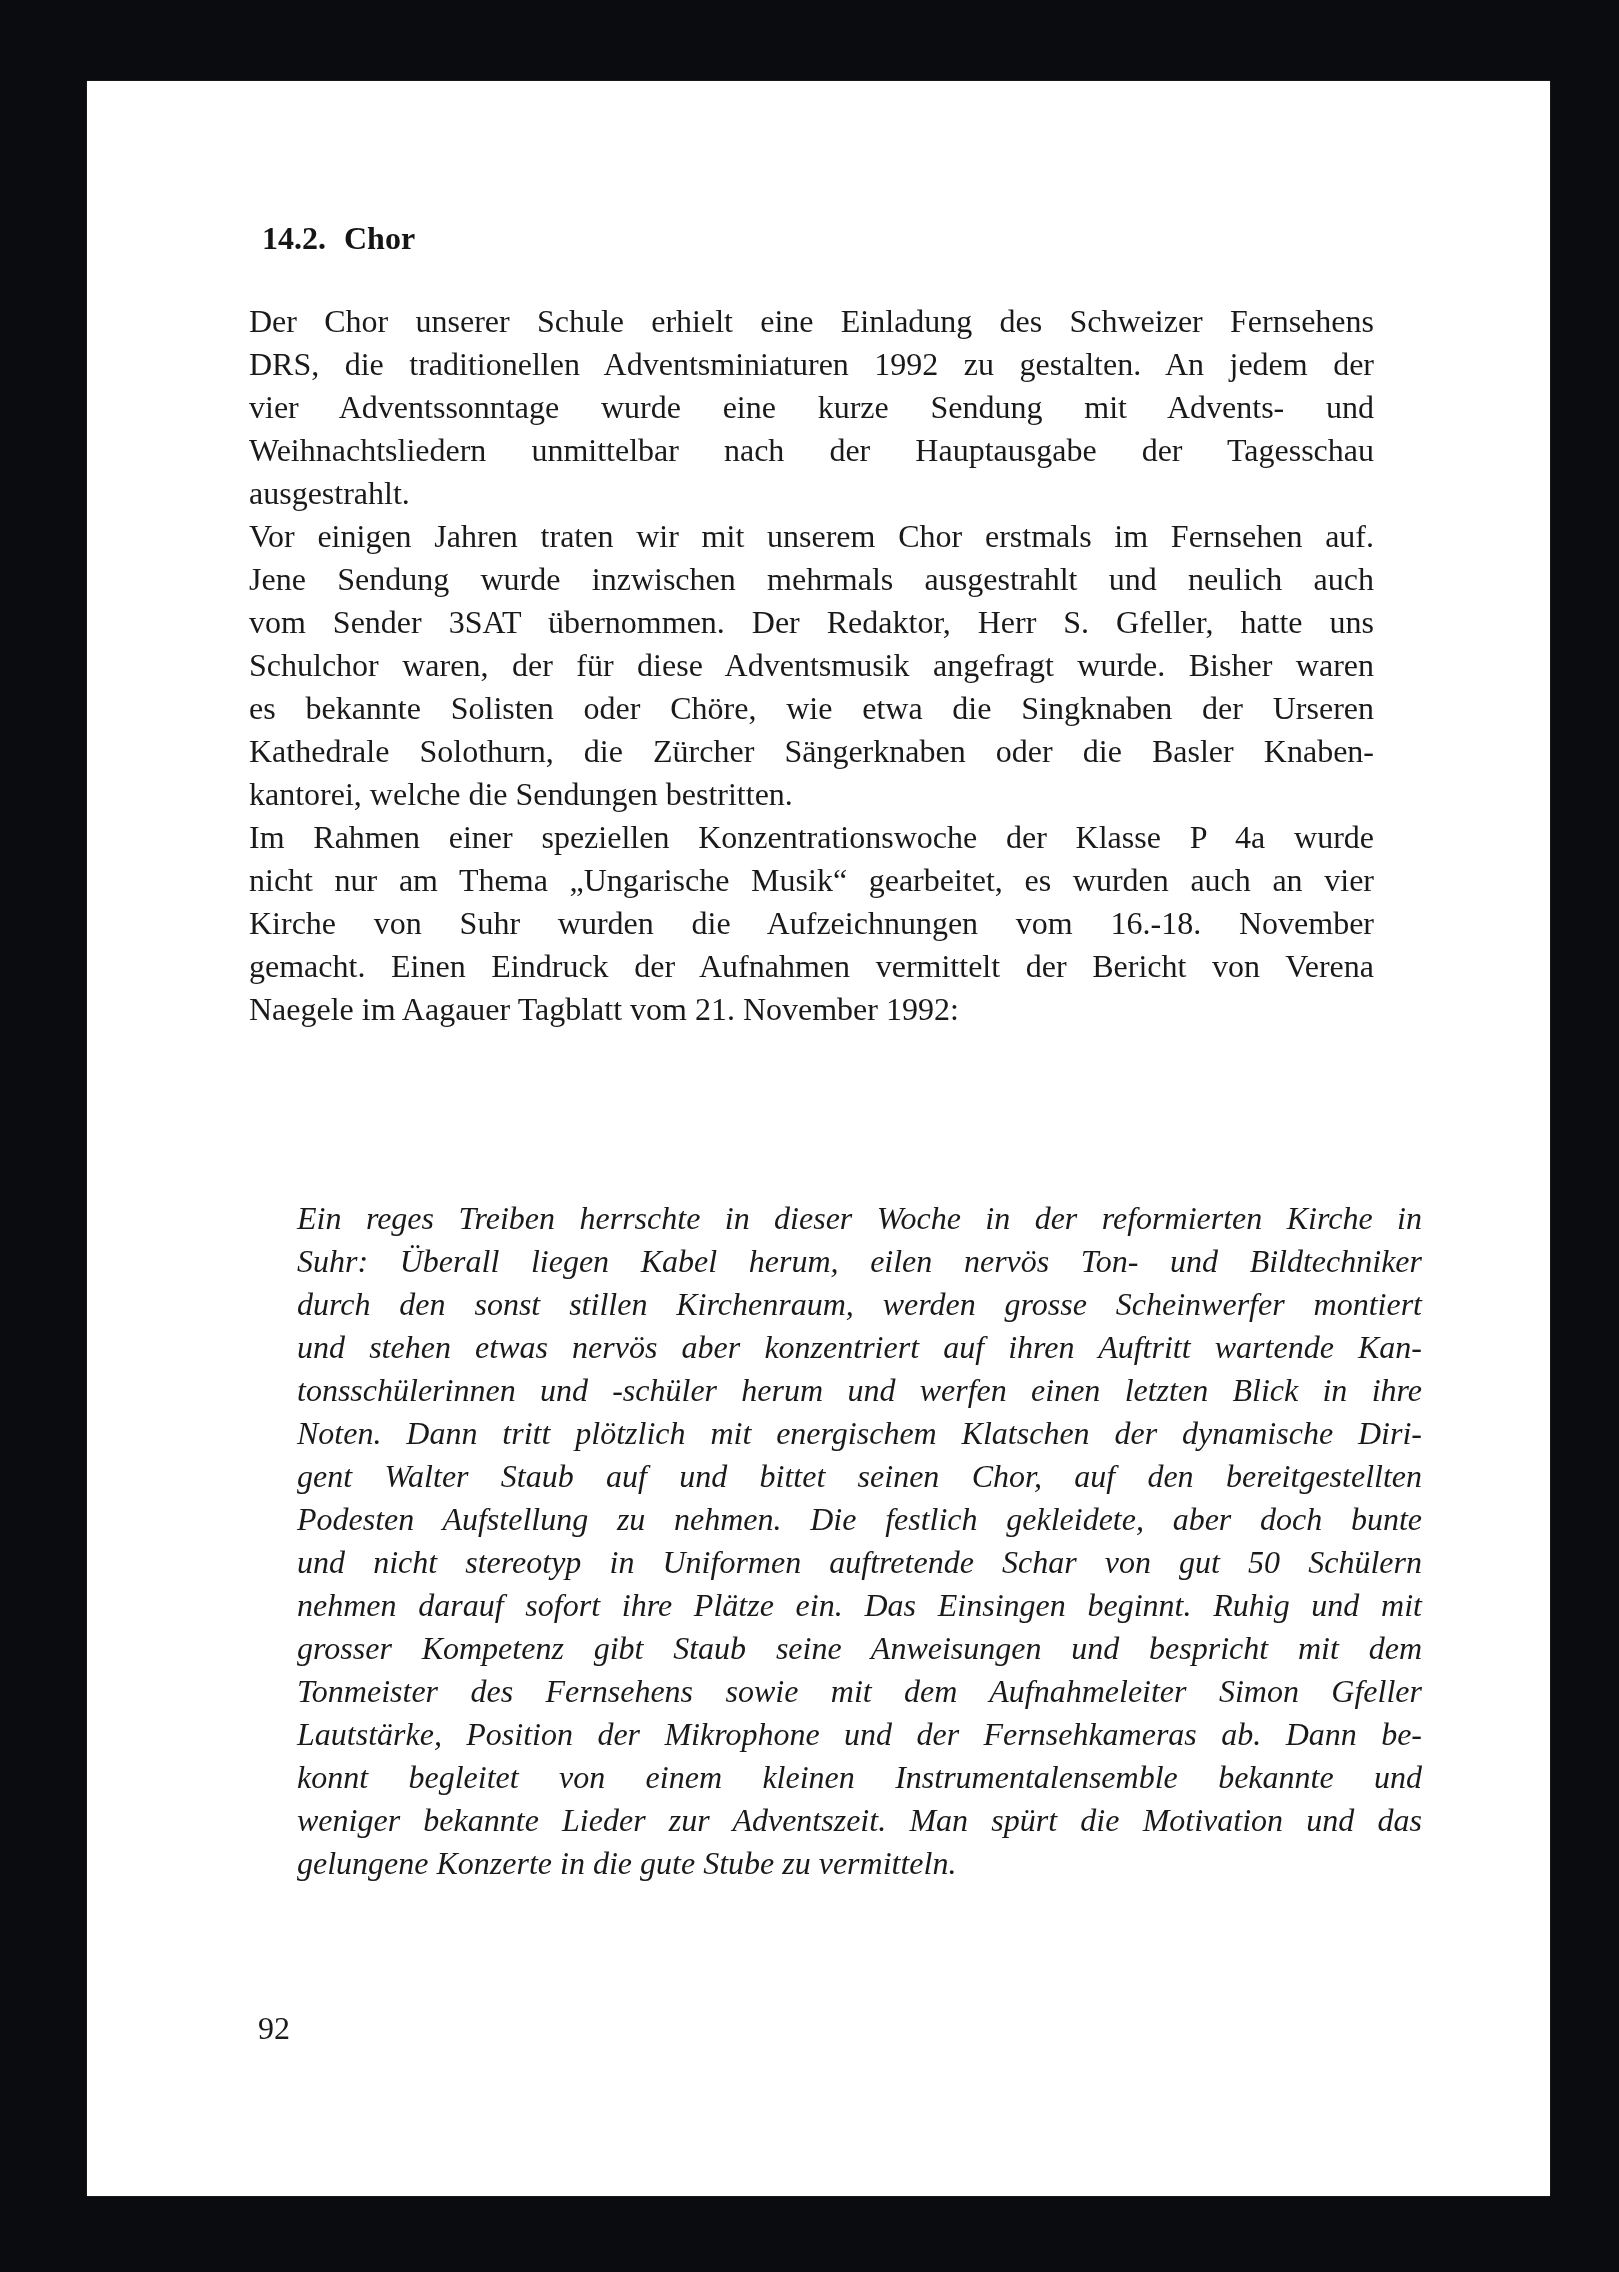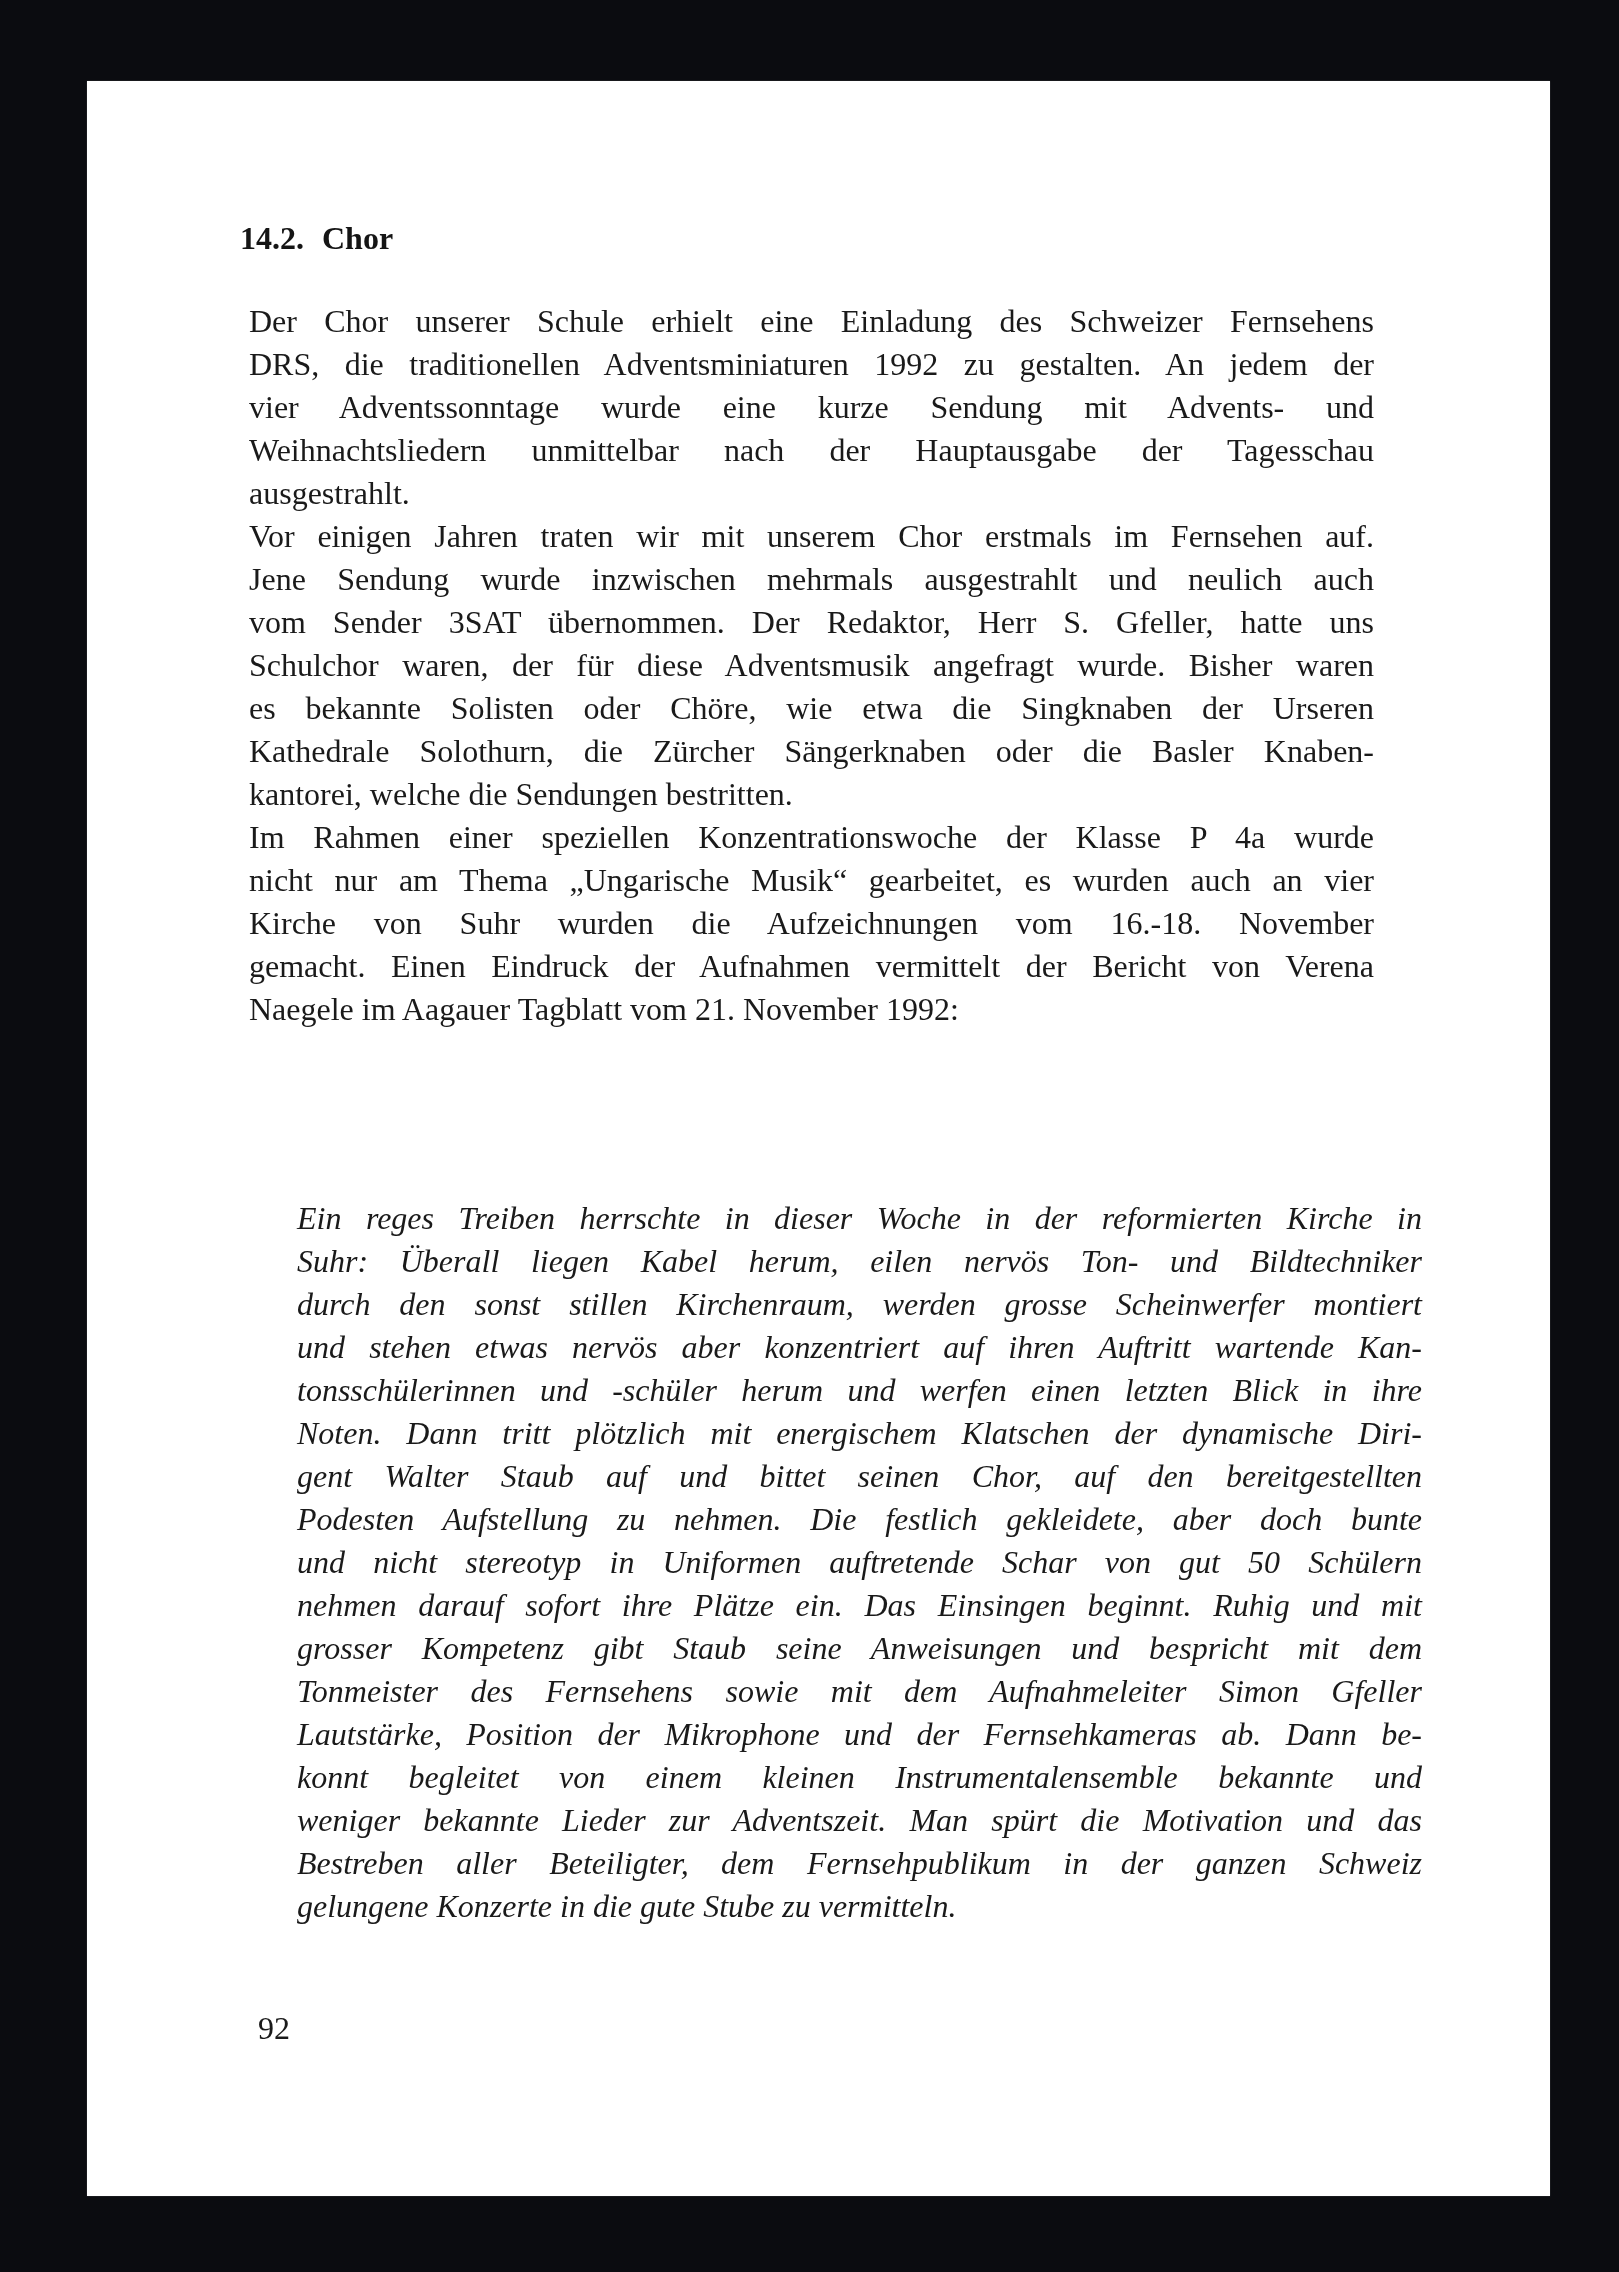--- a/index.html
+++ b/index.html
@@ -14,21 +14,21 @@
     position: absolute;
     left: 87px;
     top: 81px;
     width: 1463px;
     height: 2115px;
     background: #ffffff;
     box-shadow: 0 0 1.6px rgba(255,255,255,0.2);
   }
   .heading {
     position: absolute;
-    left: 240px;
+    left: 262px;
     top: 220px;
     font-family: "Liberation Serif", "DejaVu Serif", serif;
     font-weight: bold;
     font-size: 32px;
     color: #151515;
     margin: 0;
     white-space: nowrap;
   }
   .heading .num { margin-right: 18px; }
   .body-block {
@@ -104,18 +104,17 @@
   <span class="line">Noten. Dann tritt plötzlich mit energischem Klatschen der dynamische Diri-</span>
   <span class="line">gent Walter Staub auf und bittet seinen Chor, auf den bereitgestellten</span>
   <span class="line">Podesten Aufstellung zu nehmen. Die festlich gekleidete, aber doch bunte</span>
   <span class="line">und nicht stereotyp in Uniformen auftretende Schar von gut 50 Schülern</span>
   <span class="line">nehmen darauf sofort ihre Plätze ein. Das Einsingen beginnt. Ruhig und mit</span>
   <span class="line">grosser Kompetenz gibt Staub seine Anweisungen und bespricht mit dem</span>
   <span class="line">Tonmeister des Fernsehens sowie mit dem Aufnahmeleiter Simon Gfeller</span>
   <span class="line">Lautstärke, Position der Mikrophone und der Fernsehkameras ab. Dann be-</span>
   <span class="line">konnt begleitet von einem kleinen Instrumentalensemble bekannte und</span>
   <span class="line">weniger bekannte Lieder zur Adventszeit. Man spürt die Motivation und das</span>
-  <span class="line">Bestreben aller Beteiligter, dem Fernsehpublikum in der ganzen Schweiz</span>
   <span class="line last">gelungene Konzerte in die gute Stube zu vermitteln.</span>
 </div>
 
 <div class="page-number">92</div>
 
 
 </body></html>

